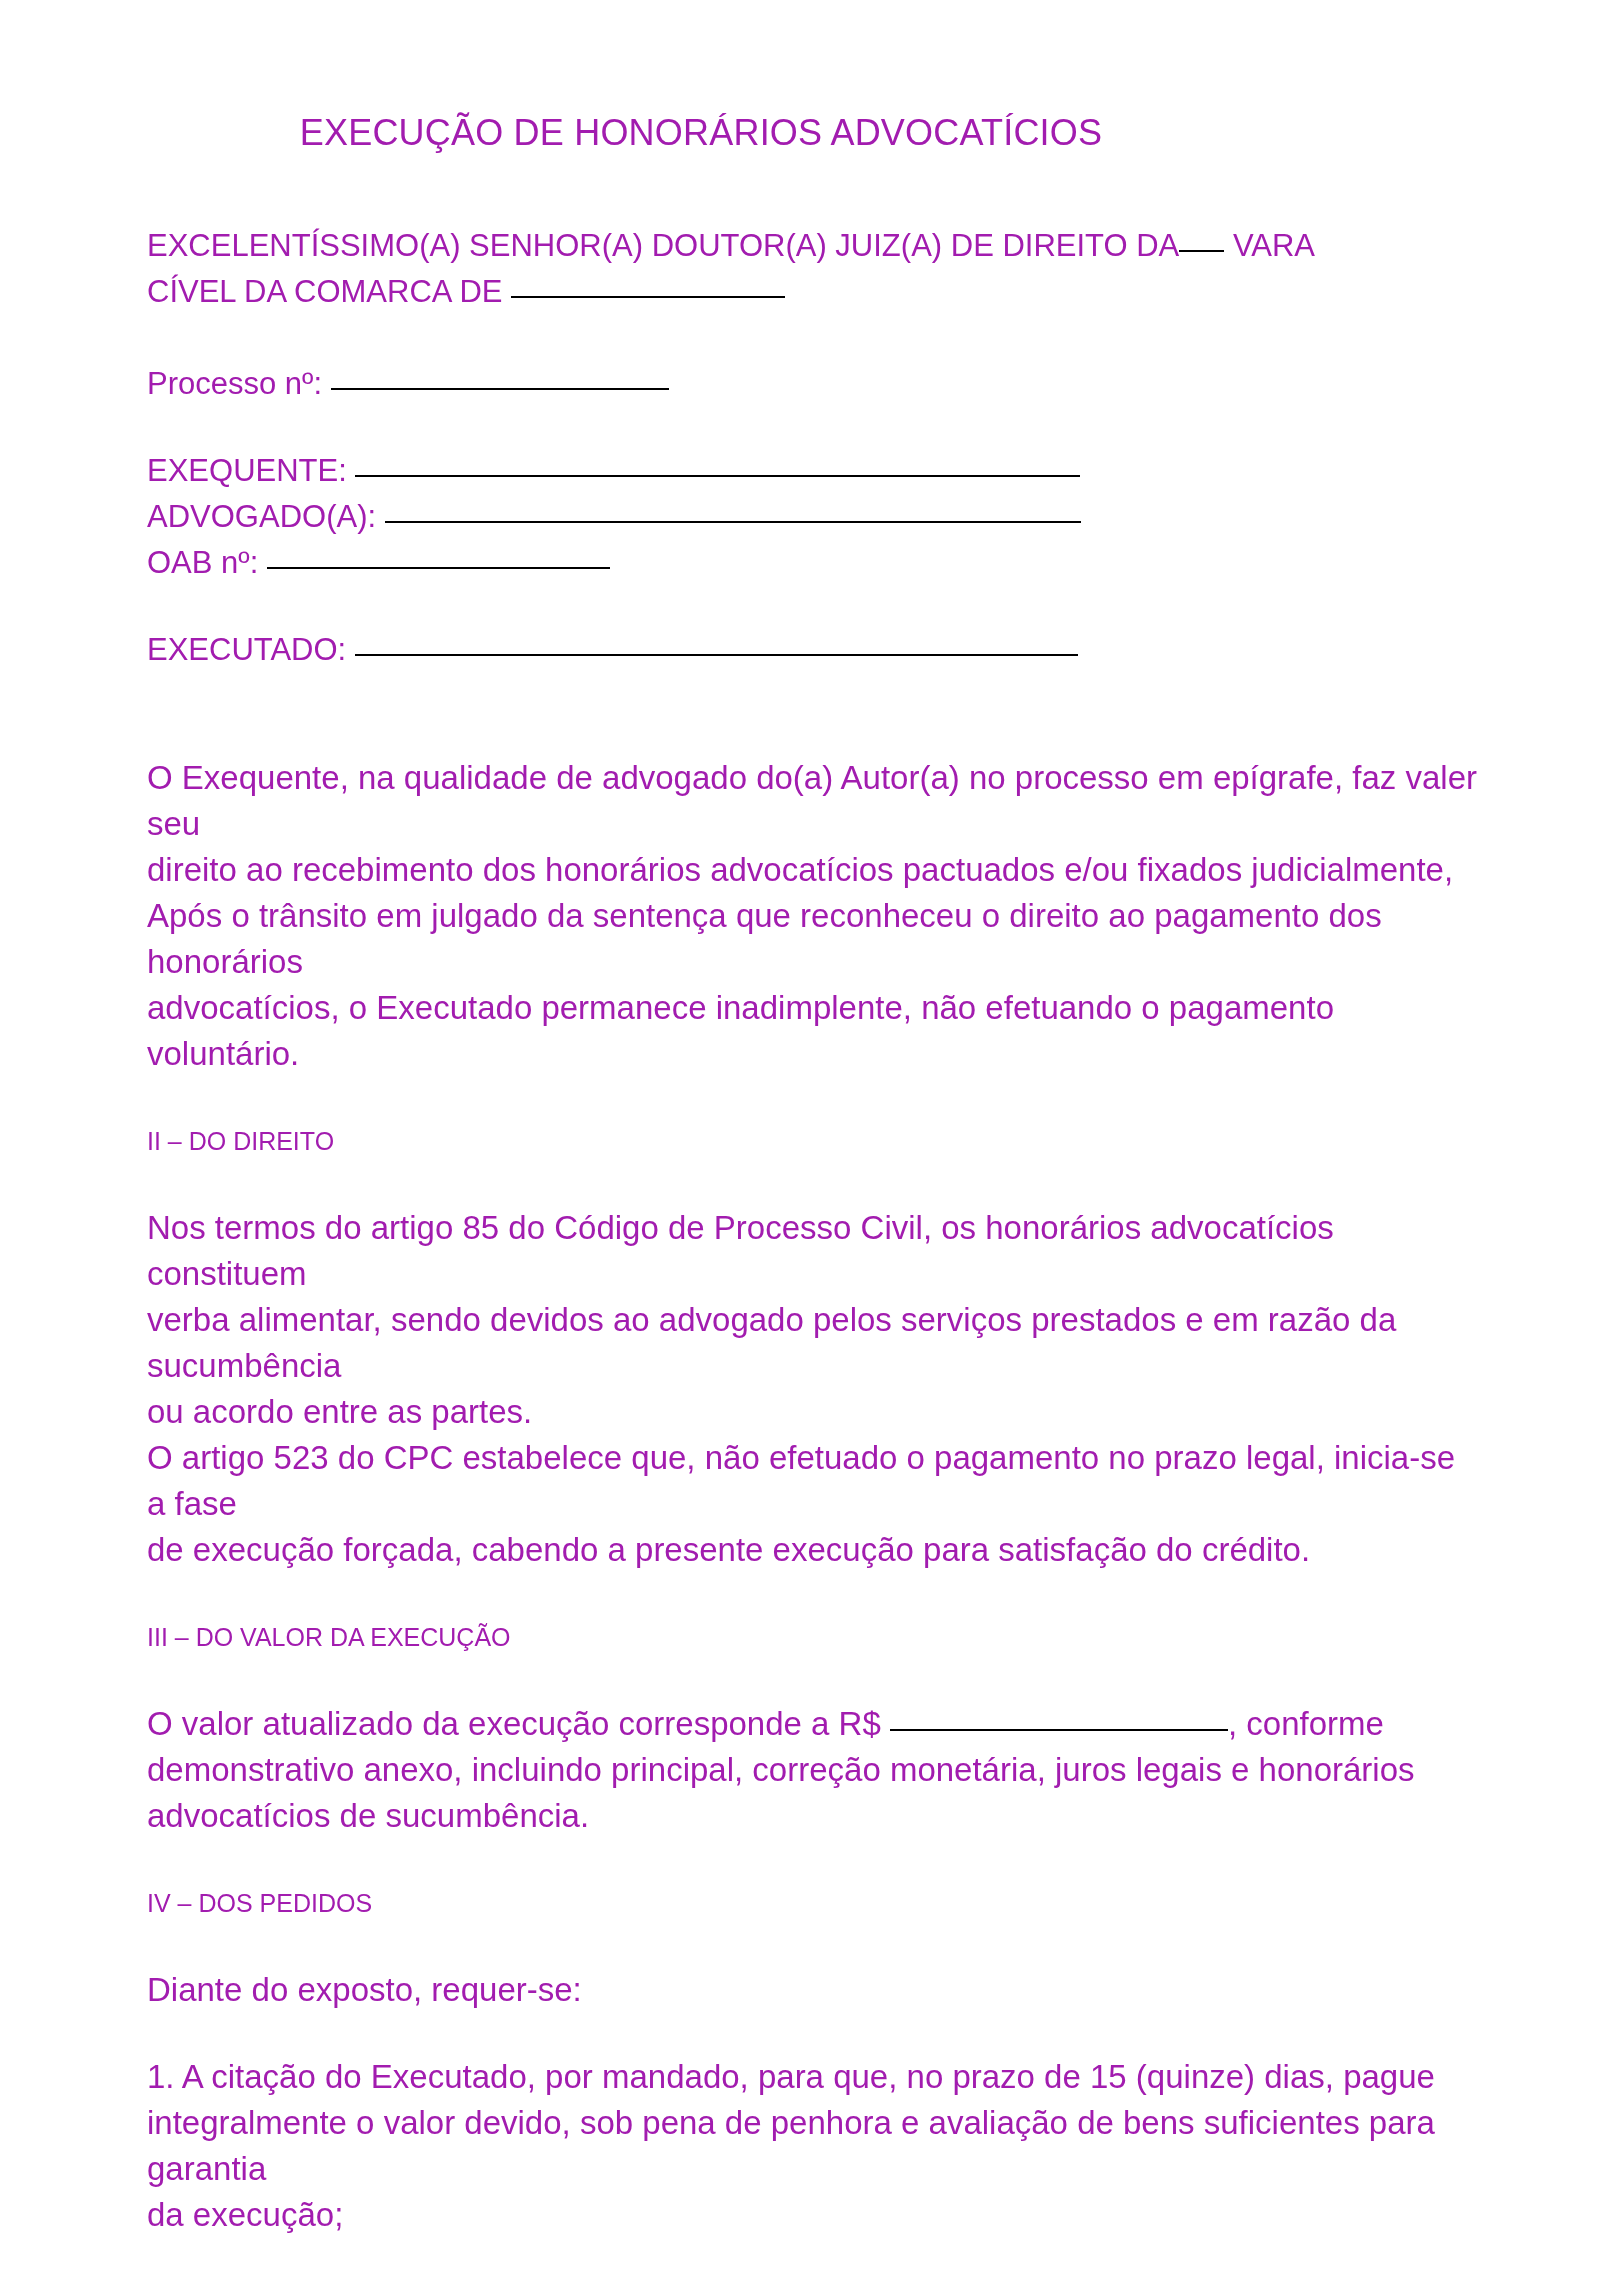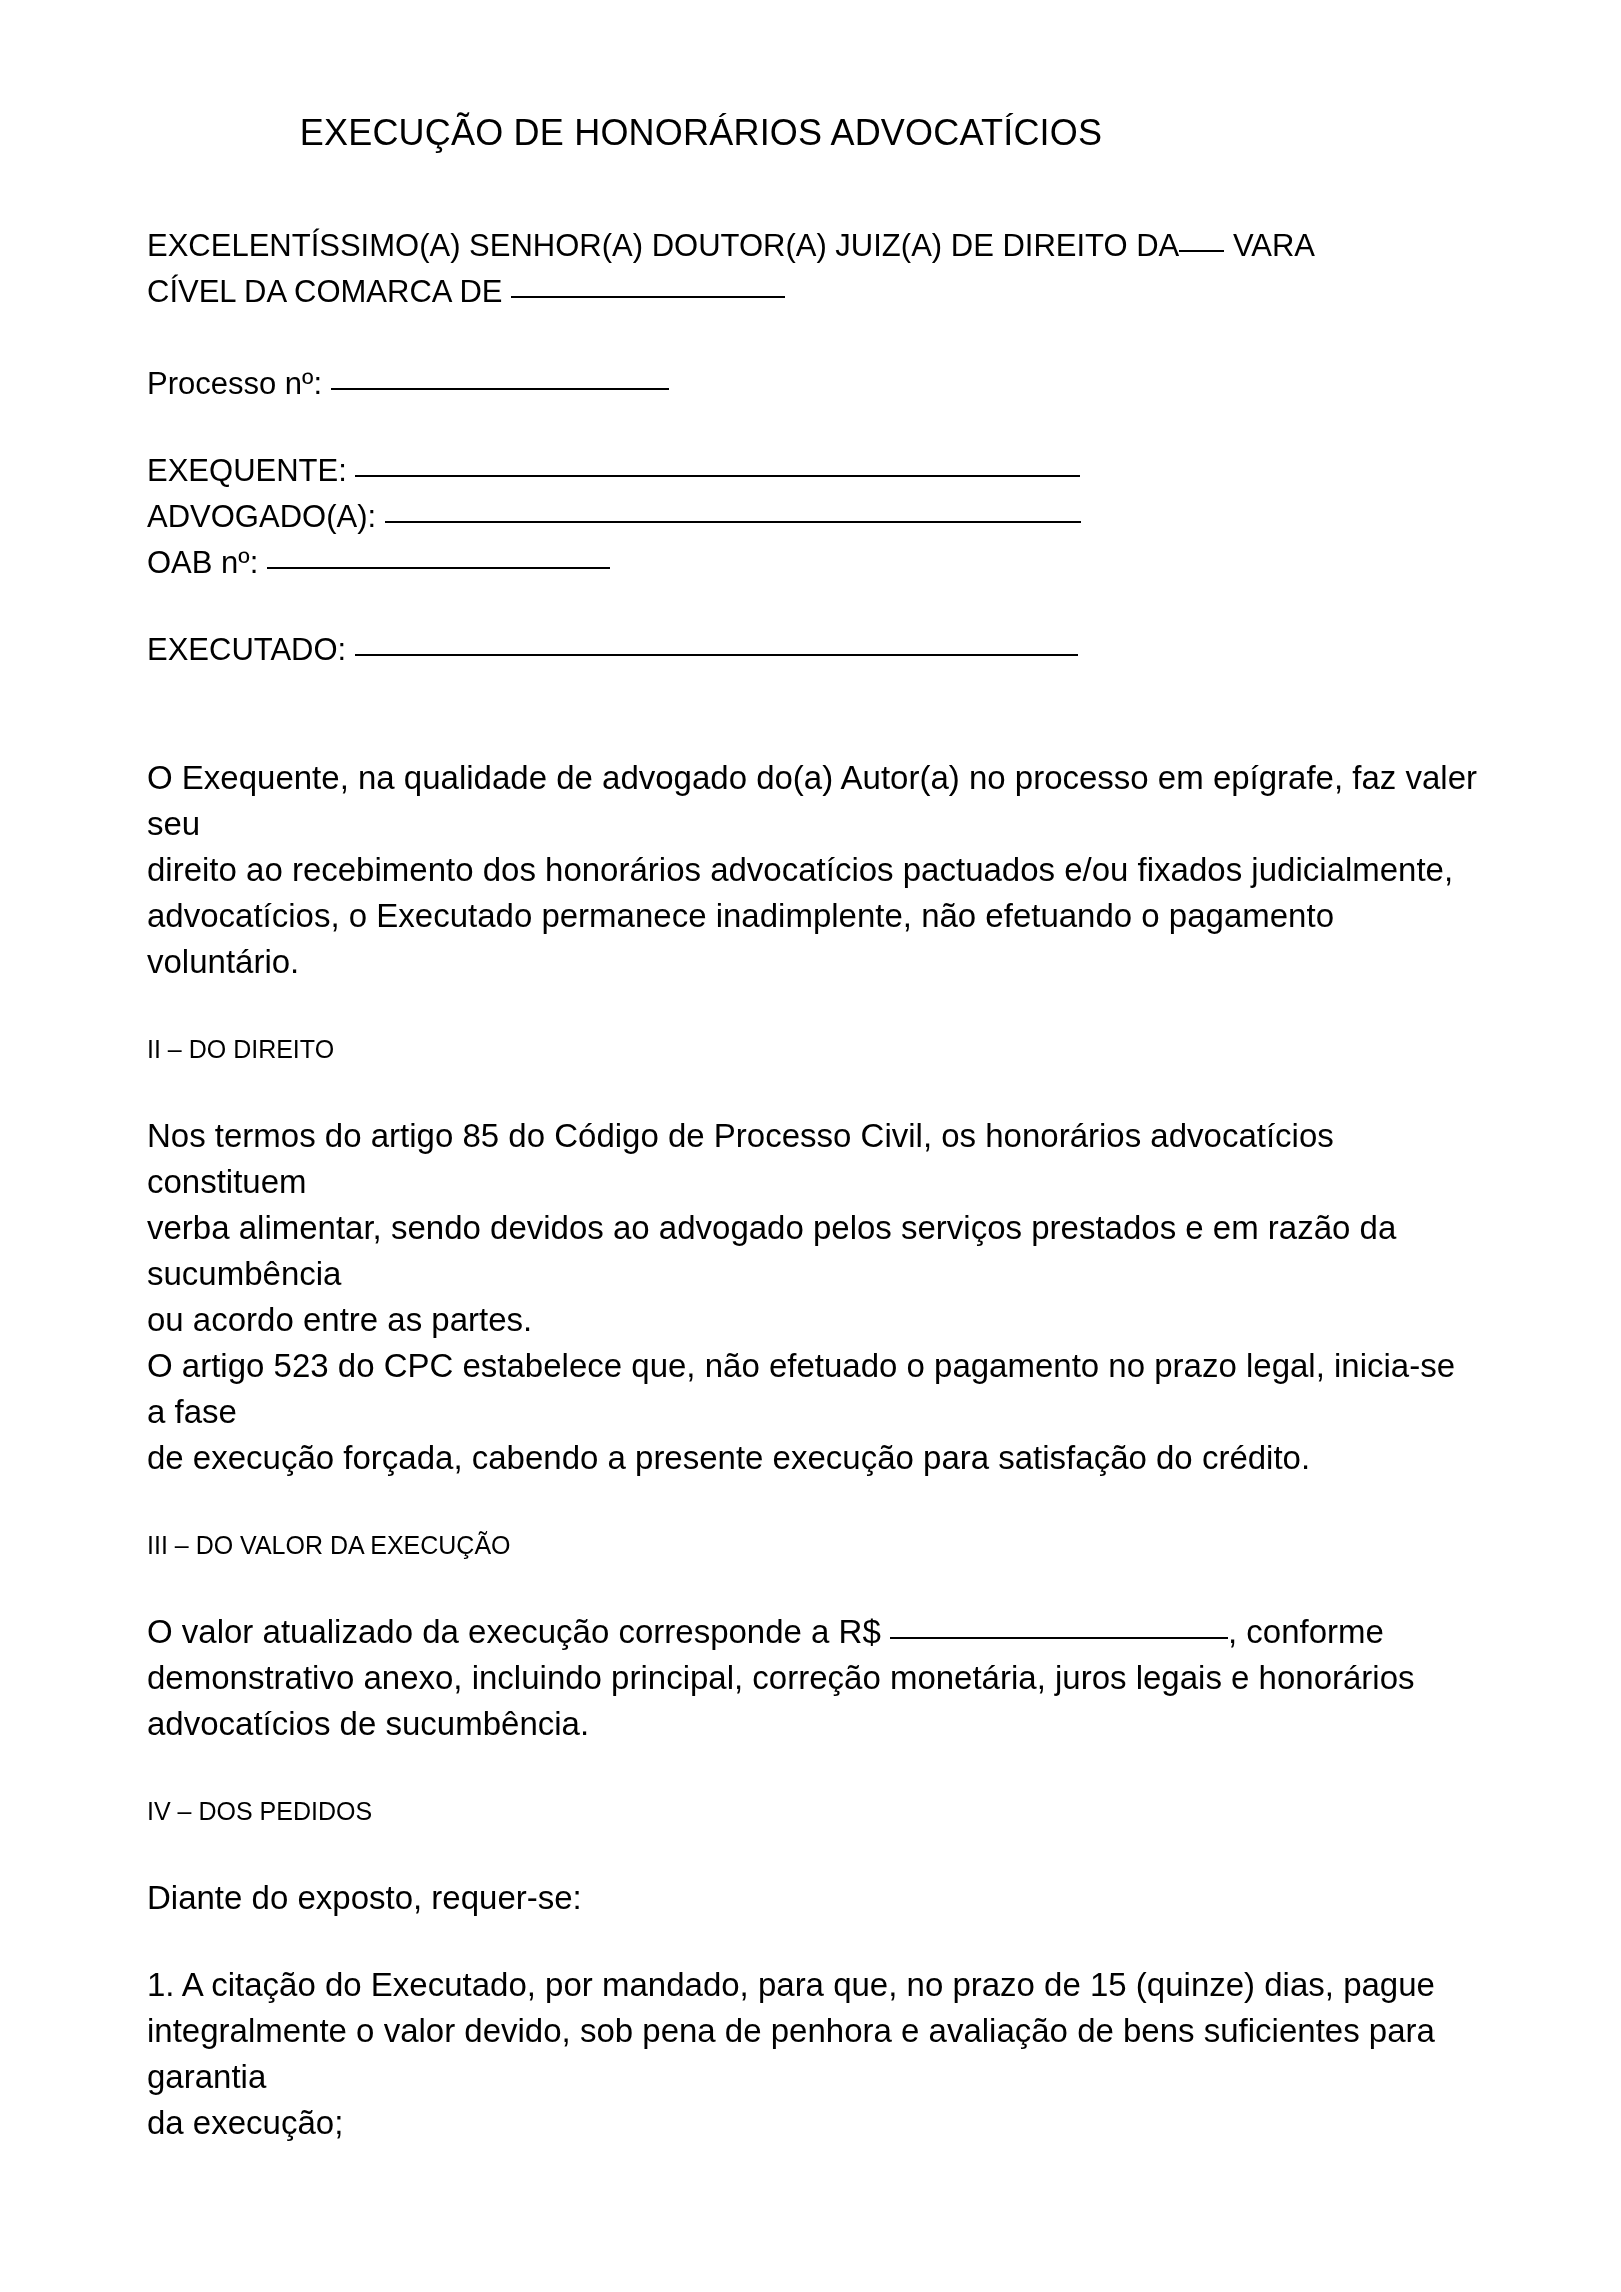--- a/index.html
+++ b/index.html
@@ -8,21 +8,21 @@
     background: #ffffff;
   }
   .page {
     position: relative;
     width: 1621px;
     height: 2293px;
     background: #ffffff;
     margin: 0 auto;
     overflow: hidden;
     font-family: "Liberation Sans", sans-serif;
-    color: #000000;
+    color: #a21caf;
     -webkit-font-smoothing: antialiased;
   }
   .content {
     position: absolute;
     left: 147px;
     top: 0;
     width: 1333px;
   }
 
   .doc-title {
@@ -130,20 +130,21 @@
         <span class="blank blank-executado"></span>
       </span>
     </div>
 
     <div class="spacer-sm"></div>
 
     <div class="spacer-sm"></div>
     <div class="para">
       <span class="ln">O Exequente, na qualidade de advogado do(a) Autor(a) no processo em epígrafe, faz valer seu</span>
       <span class="ln">direito ao recebimento dos honorários advocatícios pactuados e/ou fixados judicialmente,</span>
+      <span class="ln">Após o trânsito em julgado da sentença que reconheceu o direito ao pagamento dos honorários</span>
       <span class="ln">advocatícios, o Executado permanece inadimplente, não efetuando o pagamento voluntário.</span>
     </div>
 
     <div class="spacer-sm"></div>
 
     <div class="section-heading">II – DO DIREITO</div>
     <div class="spacer-sm"></div>
     <div class="para">
       <span class="ln">Nos termos do artigo 85 do Código de Processo Civil, os honorários advocatícios constituem</span>
       <span class="ln">verba alimentar, sendo devidos ao advogado pelos serviços prestados e em razão da sucumbência</span>

